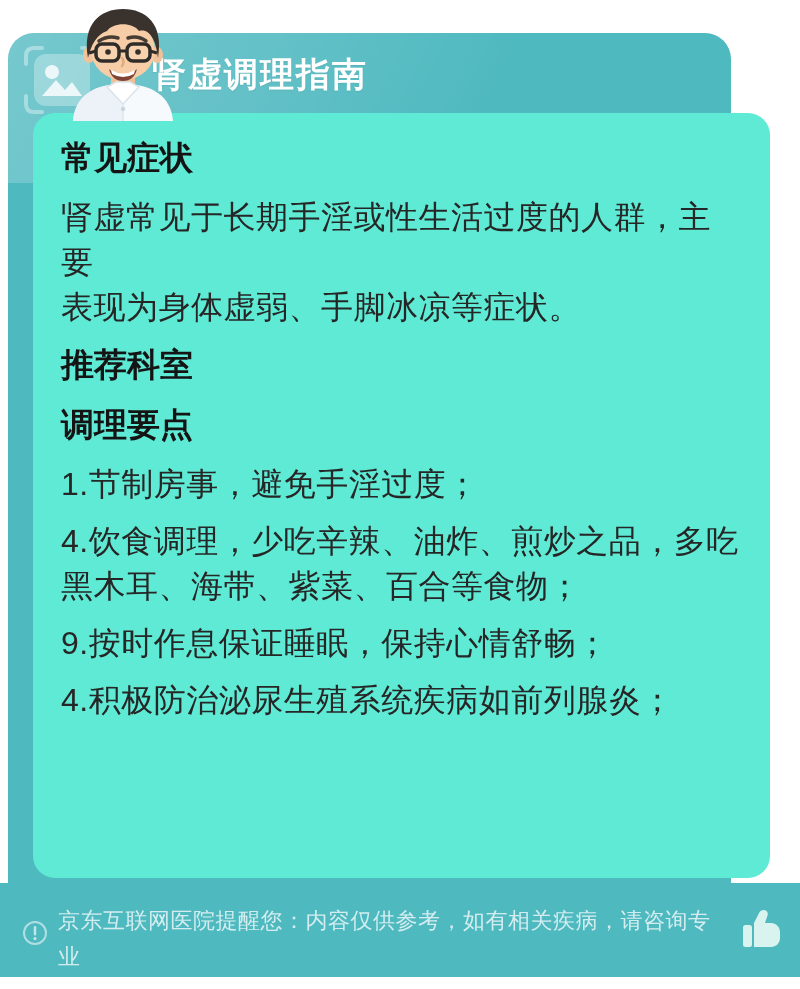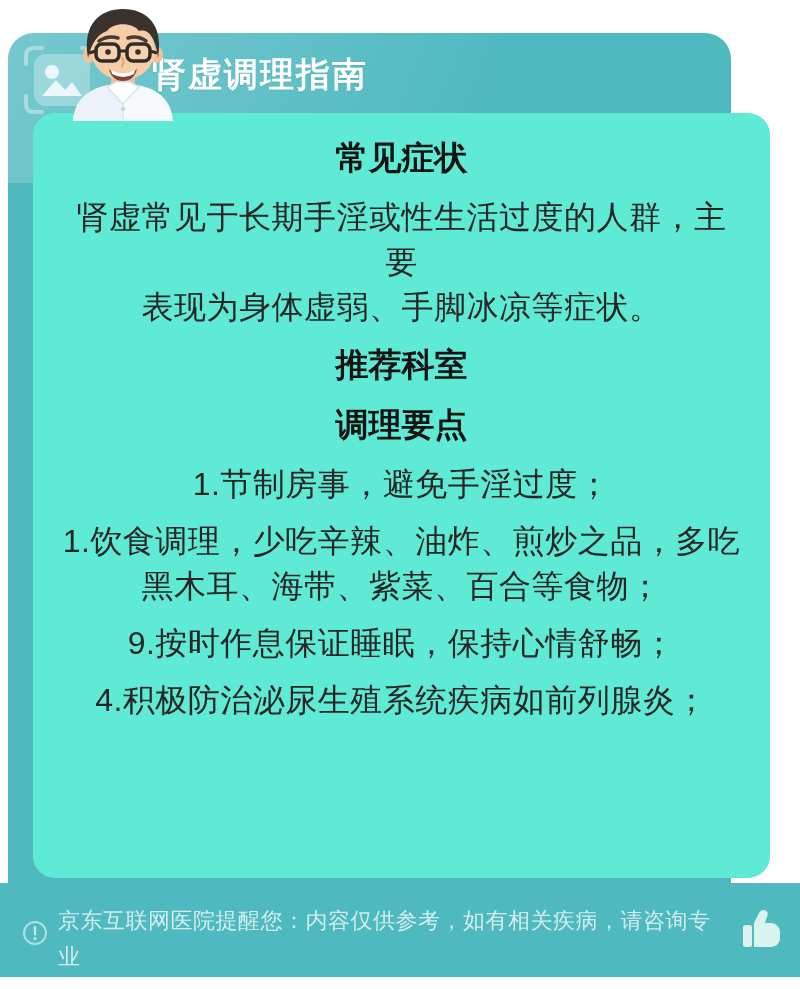--- a/index.html
+++ b/index.html
@@ -6,21 +6,20 @@
   body{
     width:800px;height:989px;position:relative;overflow:hidden;
     background:#ffffff;
     font-family:"Liberation Sans","DejaVu Sans",sans-serif;
   }
   
   .teal-main{
     position:absolute;left:8px;top:33px;width:723px;height:850px;
     background:#4FB9C0;
     border-radius:26px 26px 0 0;
-    text-align:center;
   }
   .teal-main::before{ 
     content:"";position:absolute;left:0;top:0;right:0;height:150px;
     border-radius:26px 26px 0 0;
     background:linear-gradient(115deg,rgba(255,255,255,0.22) 0%,rgba(255,255,255,0.10) 38%,rgba(255,255,255,0) 65%);
     pointer-events:none;
   }
   .header{position:relative;height:80px;}
   .photo-icon{position:absolute;left:14px;top:11px;}
   .avatar{position:absolute;left:40px;top:-25px;z-index:3;}
@@ -120,21 +119,21 @@
 
   <div class="card">
     <h2 class="first">常见症状</h2>
     <p>肾虚常见于长期手淫或性生活过度的人群，主要
 表现为身体虚弱、手脚冰凉等症状。</p>
 
     <h2>推荐科室</h2>
 
     <h2>调理要点</h2>
     <p>1.节制房事，避免手淫过度；</p>
-    <p>1.饮食调理，少吃辛辣、油炸、煎炒之品，多吃
+    <p>4.饮食调理，少吃辛辣、油炸、煎炒之品，多吃
 黑木耳、海带、紫菜、百合等食物；</p>
     <p>9.按时作息保证睡眠，保持心情舒畅；</p>
     <p>4.积极防治泌尿生殖系统疾病如前列腺炎；</p>
   </div>
 </div>
 
 <div class="footer">
   <svg class="warn-icon" width="26" height="26" viewBox="0 0 26 26">
     <circle cx="13" cy="13" r="11" fill="none" stroke="rgba(255,255,255,0.55)" stroke-width="2"></circle>
     <path d="M13,7.2 L13,14.2" stroke="rgba(255,255,255,0.65)" stroke-width="2.4" stroke-linecap="round"></path>

